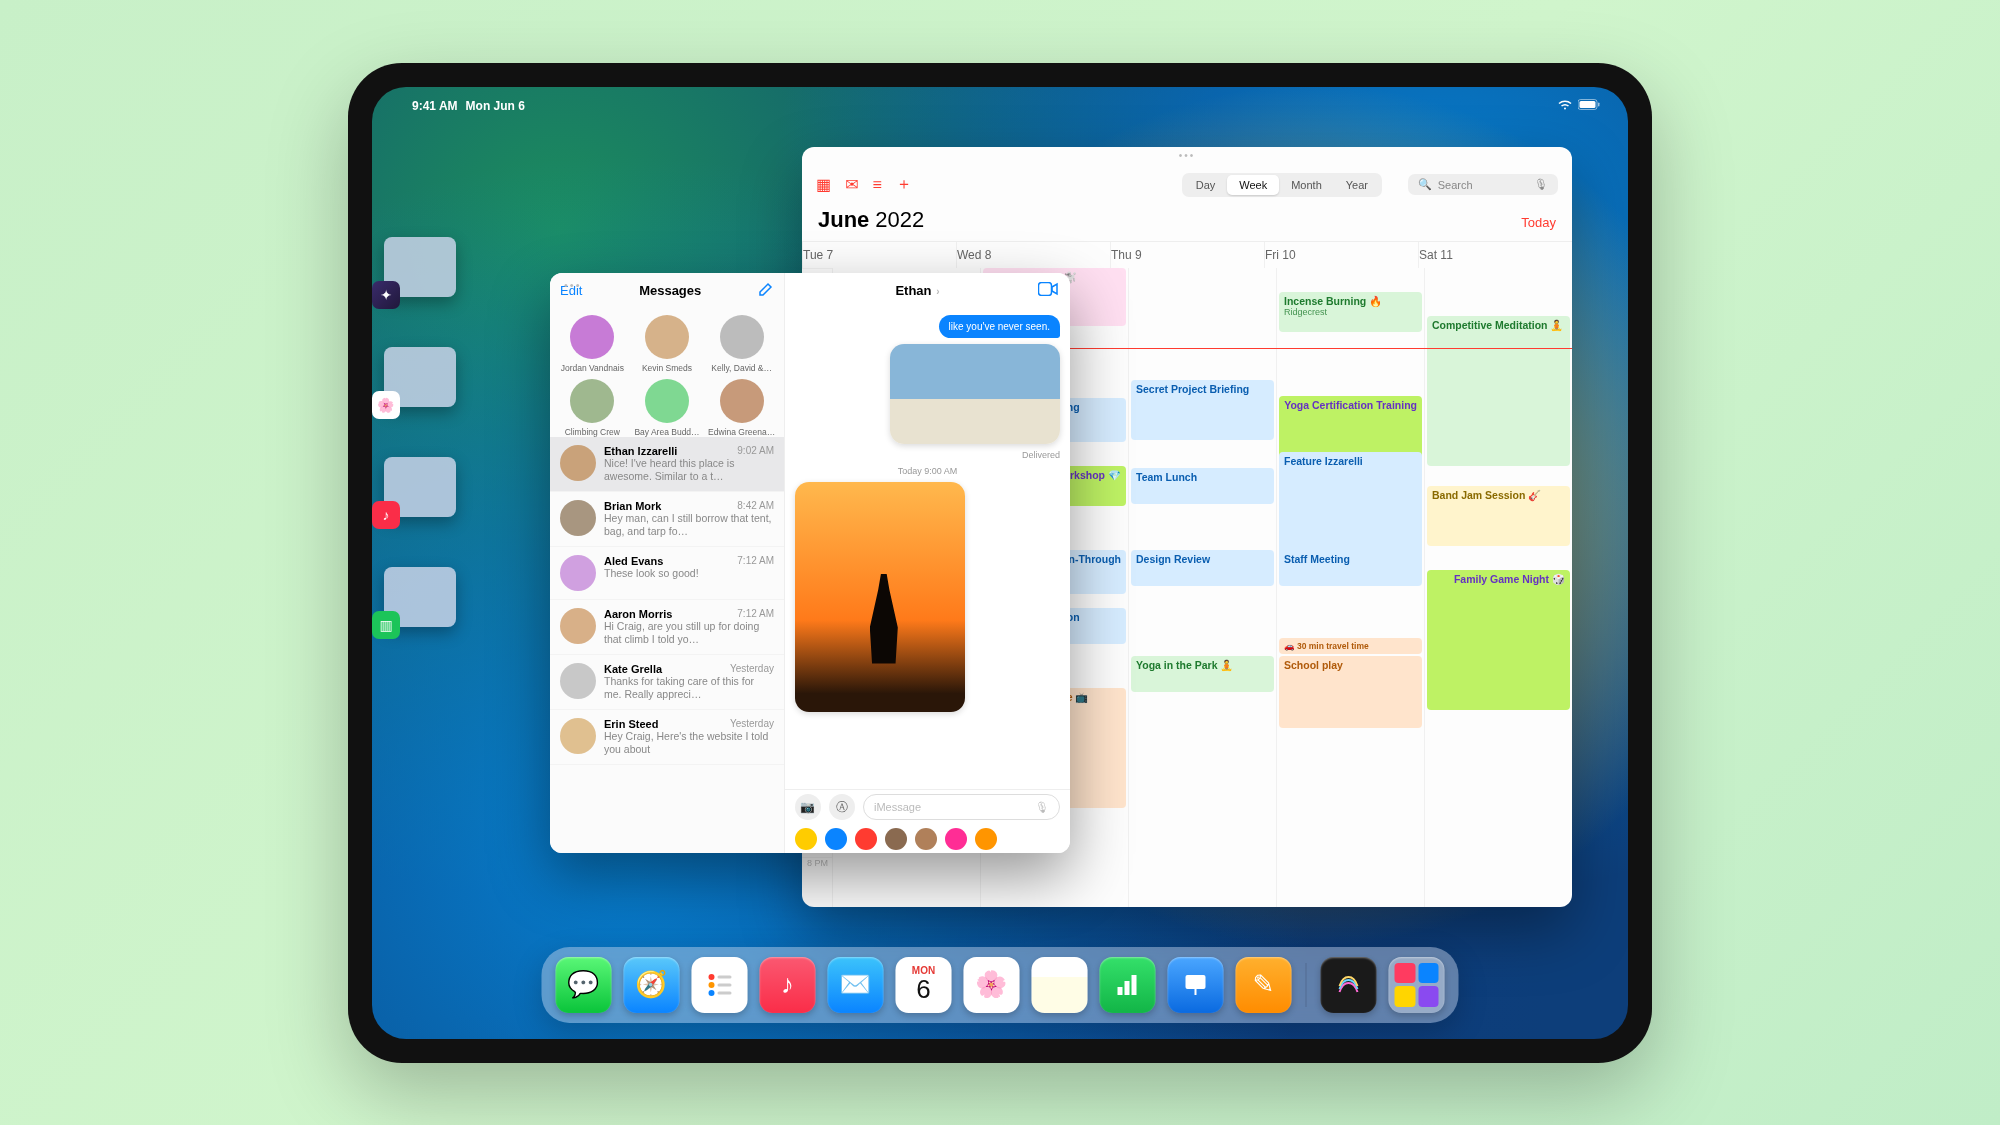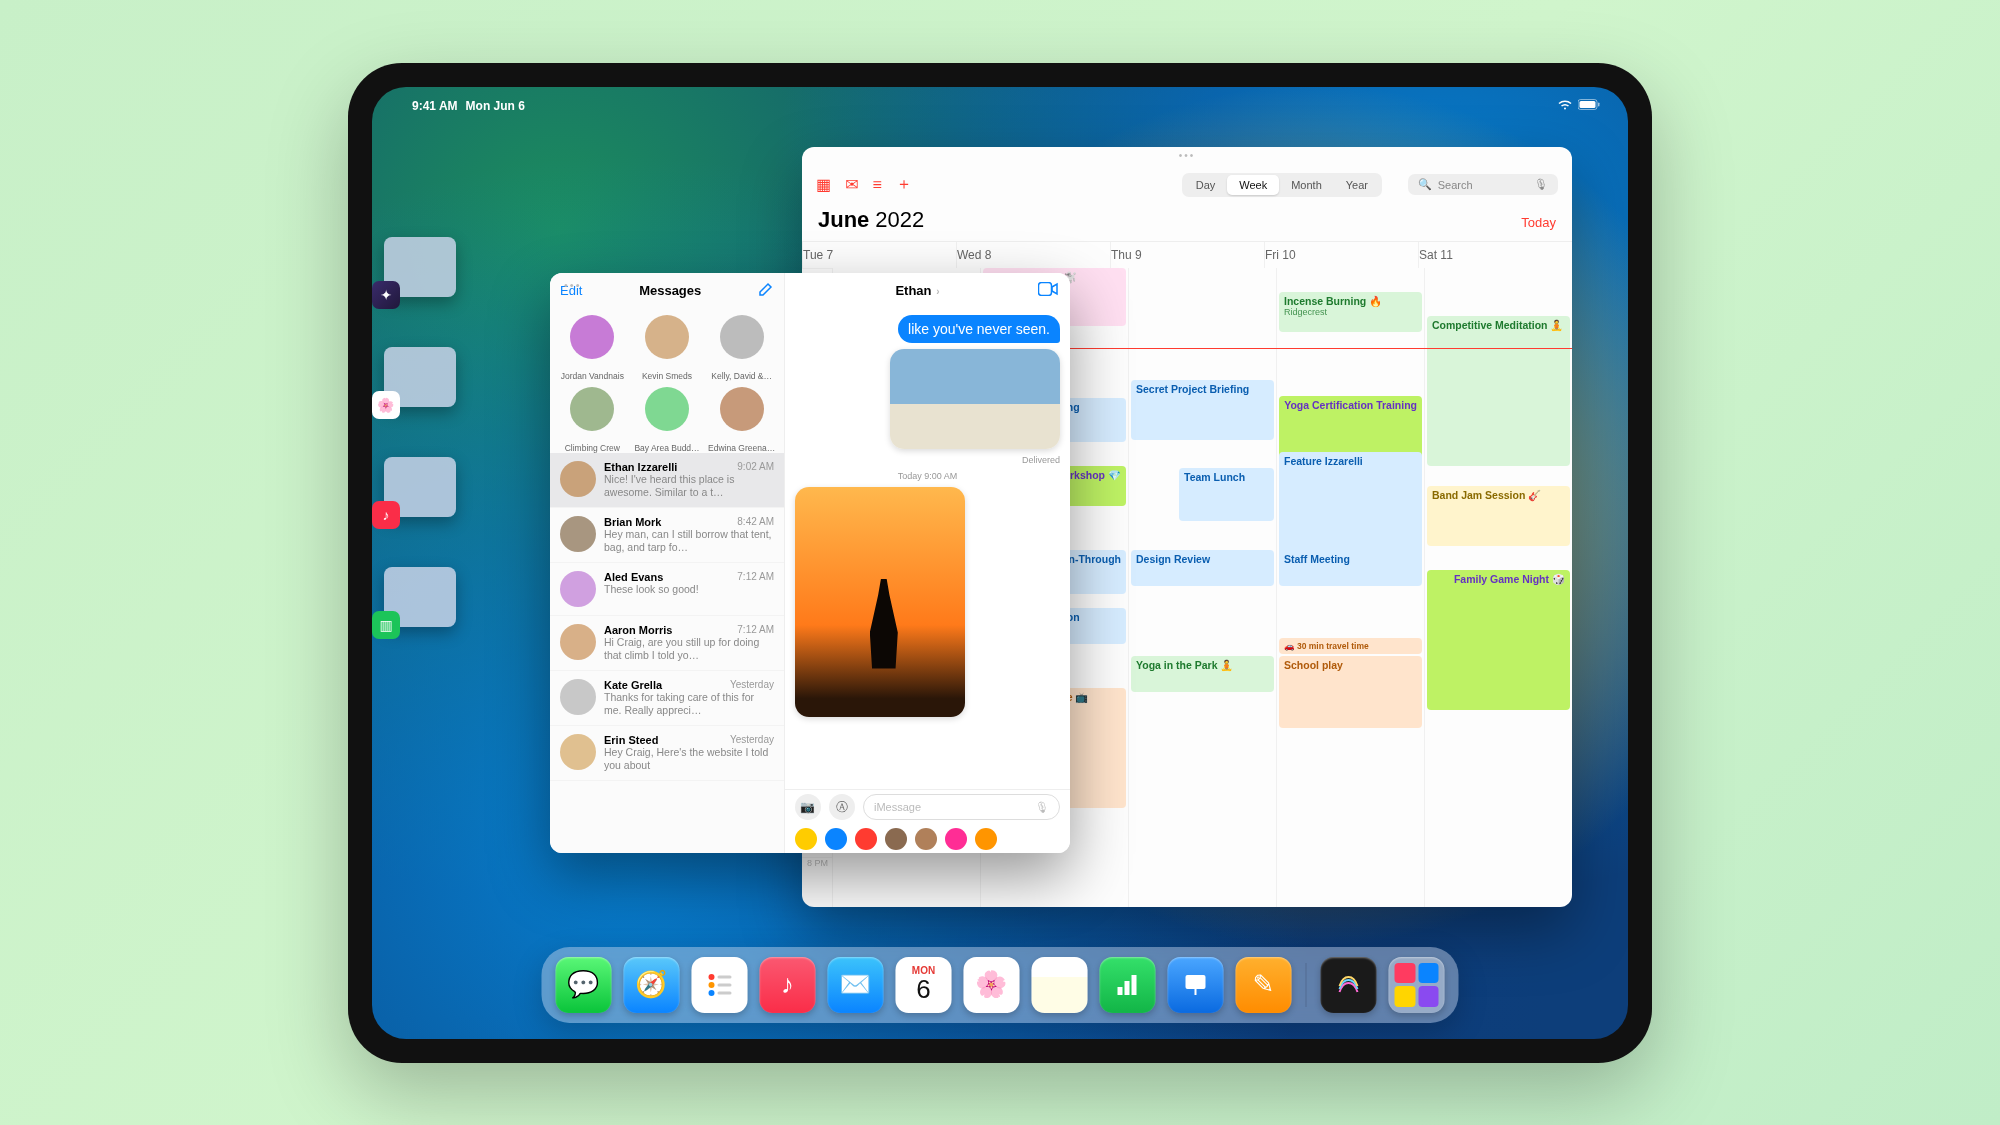--- a/index.html
+++ b/index.html
@@ -163,21 +163,21 @@
     background:#fbfbfb;
   }
   .msg-head{
     height:36px; display:flex; align-items:center; padding:0 10px;
     font-size:13px;
   }
   .msg-head .edit{color:#0a84ff;}
   .msg-head .title{flex:1; text-align:center; font-weight:600;}
   .msg-head .compose{color:#0a84ff; font-size:15px;}
   .msg-pins{display:flex; gap:6px; padding:6px 8px 0; justify-content:space-around;}
-  .pin{display:flex; flex-direction:column; align-items:center; gap:12px; font-size:8.5px; color:#666; width:68px;}
+  .pin{display:flex; flex-direction:column; align-items:center; gap:4px; font-size:8.5px; color:#666; width:68px;}
   .pin .av{width:44px; height:44px; border-radius:50%; background:#ddd;}
   .msg-list{flex:1; overflow:hidden;}
   .conv{display:flex; gap:8px; padding:8px 10px; font-size:11px; border-bottom:1px solid #f3f3f3;}
   .conv.sel{background:#e8e8ea;}
   .conv .av{width:36px; height:36px; border-radius:50%; background:#ccc; flex-shrink:0;}
   .conv .body{flex:1; min-width:0;}
   .conv .row1{display:flex; justify-content:space-between;}
   .conv .name{font-weight:700;}
   .conv .time{color:#999; font-size:10px;}
   .conv .prev{color:#888; font-size:10.5px; line-height:1.25; max-height:26px; overflow:hidden;}
@@ -187,21 +187,21 @@
     background:#fff;
   }
   .thread-head{height:36px; display:flex; align-items:center; padding:0 12px; font-size:13px;}
   .thread-head .title{flex:1; text-align:center; font-weight:600;}
   .thread-head .chev{color:#bbb; font-size:10px; margin-left:2px;}
   .thread-head .video{color:#0a84ff; font-size:15px;}
   .thread-body{flex:1; padding:6px 10px; overflow:hidden; display:flex; flex-direction:column; gap:6px;}
   .bubble-sent{
     align-self:flex-end; max-width:78%;
     background:#0a84ff; color:#fff; border-radius:14px 14px 3px 14px;
-    padding:6px 10px; font-size:14px;
+    padding:6px 10px; font-size:10px;
   }
   .bubble-img{
     align-self:flex-end; width:170px; border-radius:14px; overflow:hidden;
     box-shadow:0 2px 6px rgba(0,0,0,.15);
   }
   .bubble-img.recv{align-self:flex-start;}
   .img-landscape{height:100px; background:linear-gradient(#88b6d8 55%,#e8e2d0 55%);}
   .img-portrait{width:170px; height:230px; background:linear-gradient(#ffb84d 0%, #ff7a1a 60%, #2a1608 92%); position:relative;}
   .img-portrait::after{
     content:""; position:absolute; left:44%; top:40%; width:28px; height:90px;
@@ -357,21 +357,21 @@
               <div class="t">Feedback Session</div>
             </div>
             <div class="ev c-orange" style="top: 420px; height: 120px;">
               <div class="t">Binge Severance 📺</div>
             </div>
           </div>
         <div class="cal-col" id="col-thu">
             <div class="ev c-blue" style="top: 112px; height: 60px;">
               <div class="t">Secret Project Briefing</div>
             </div>
-            <div class="ev c-blue" style="top: 200px; height: 53px; margin-left: 48px;">
+            <div class="ev c-blue" style="top: 200px; height: 36px;">
               <div class="t">Team Lunch</div>
             </div>
             <div class="ev c-blue" style="top: 282px; height: 36px;">
               <div class="t">Design Review</div>
             </div>
             <div class="ev c-green" style="top: 388px; height: 36px;">
               <div class="t">Yoga in the Park 🧘</div>
             </div>
           </div>
         <div class="cal-col" id="col-fri">

